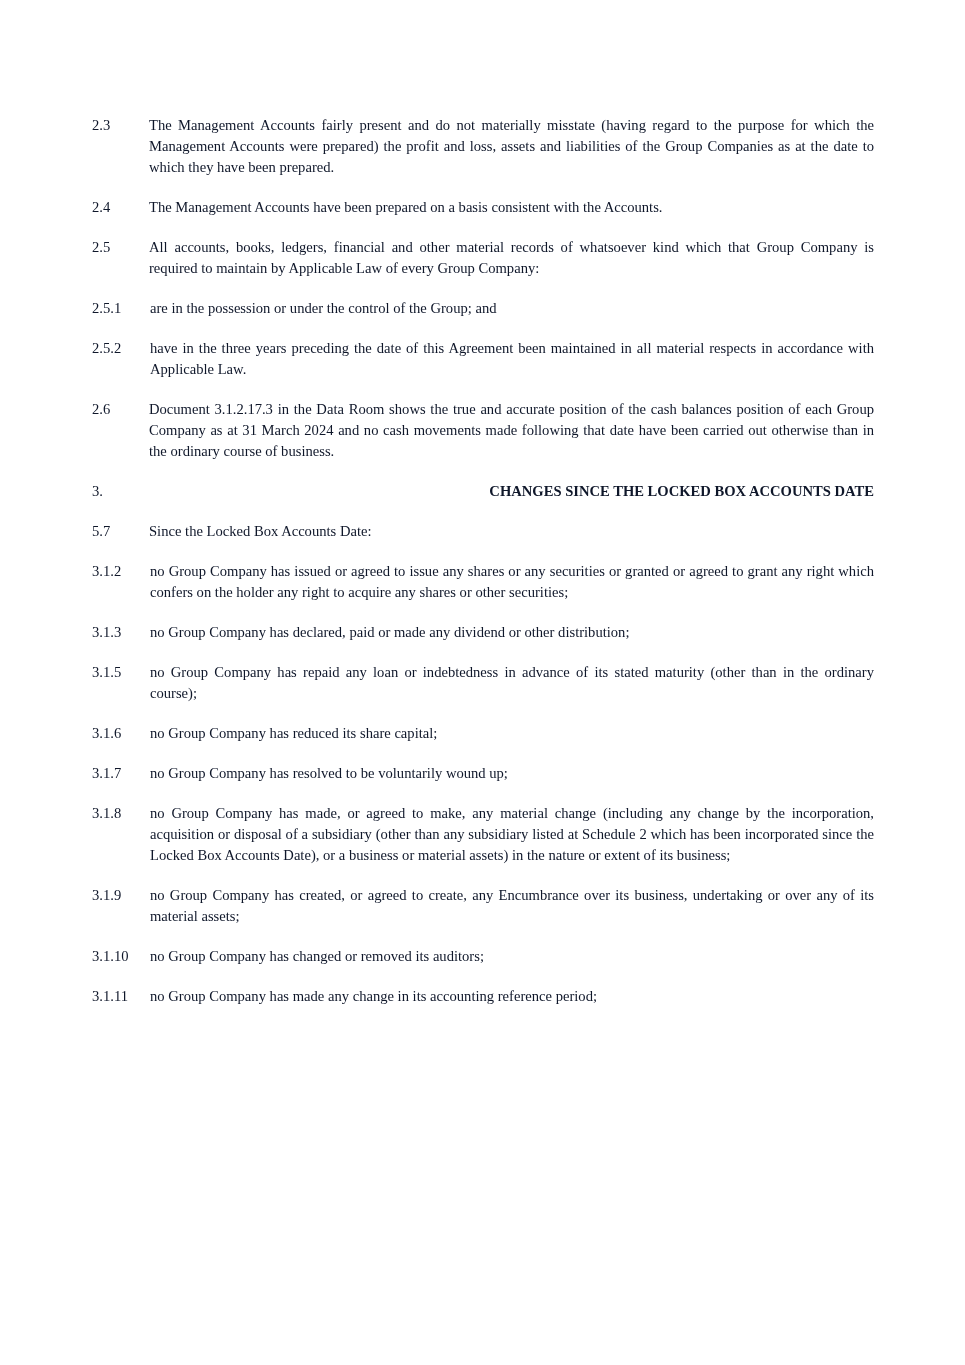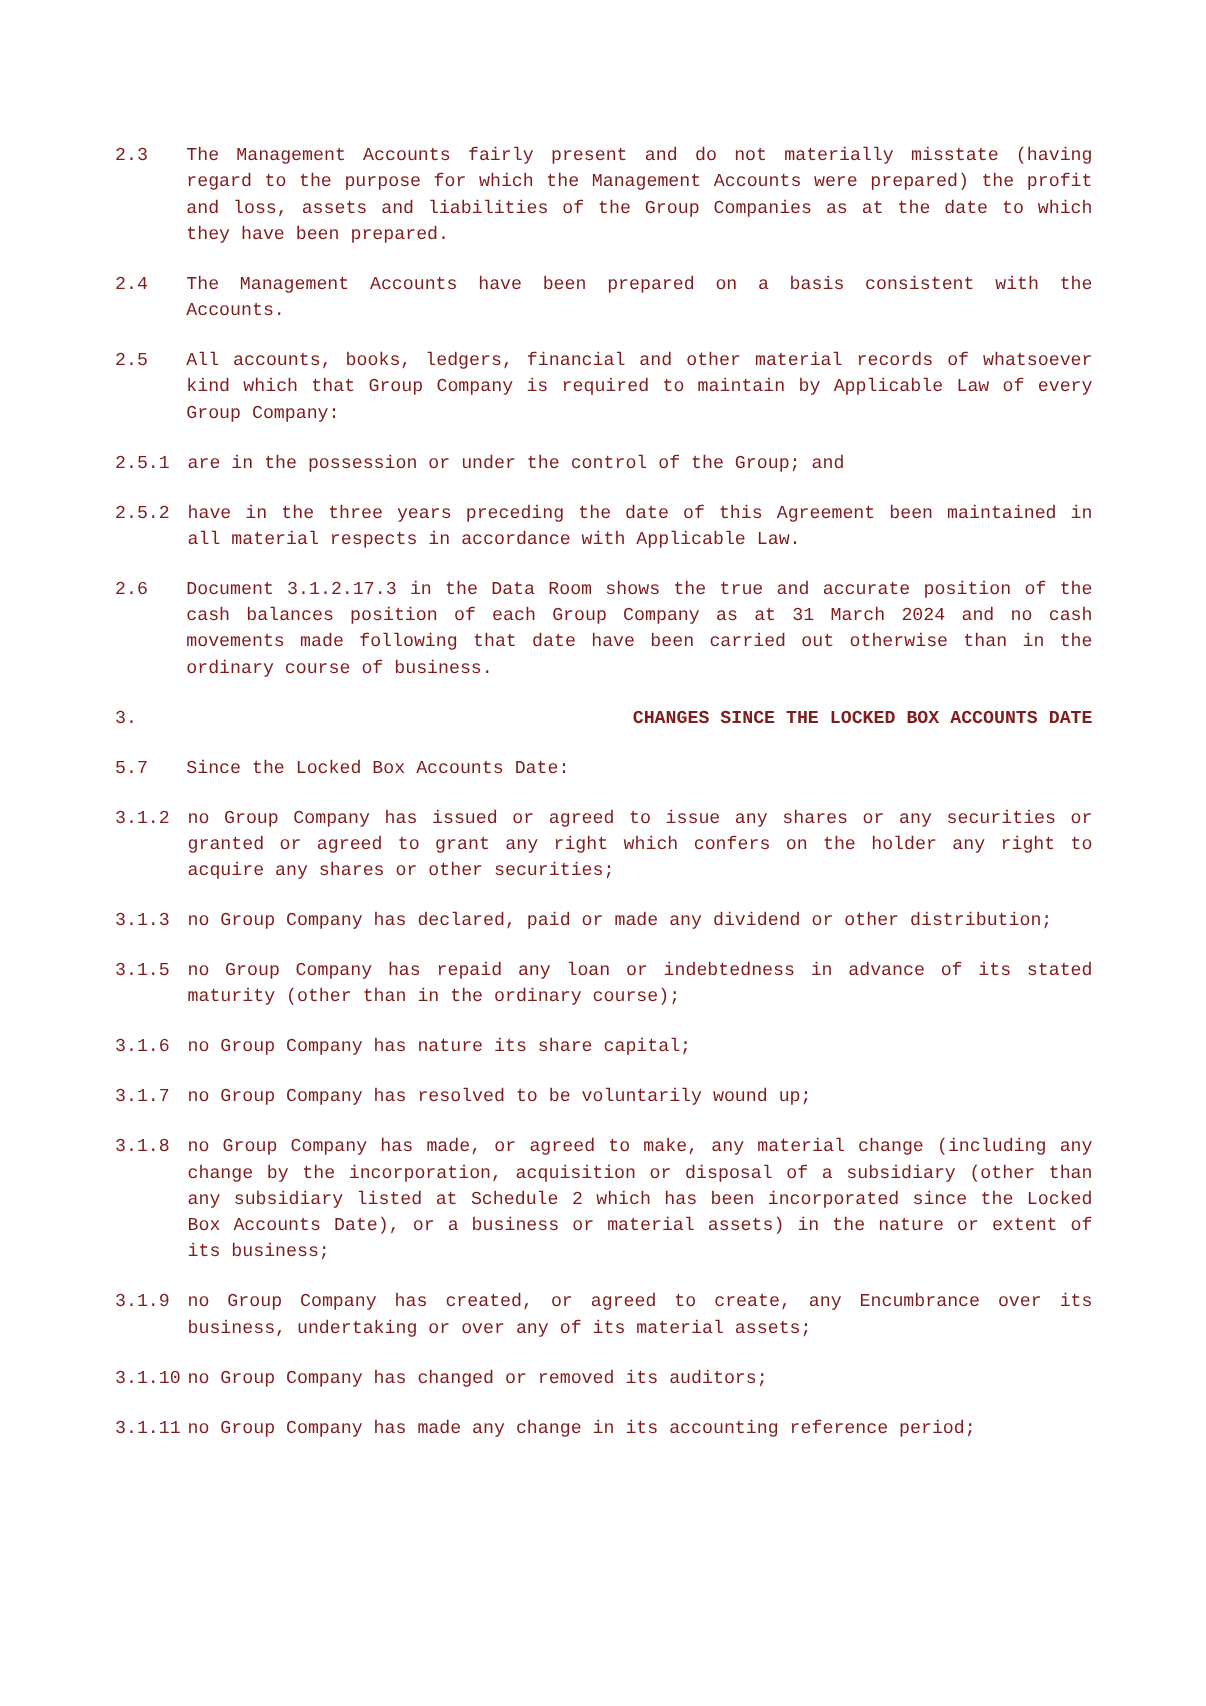--- a/index.html
+++ b/index.html
@@ -5,24 +5,24 @@
   html, body {
     margin: 0;
     padding: 0;
     background: #ffffff;
   }
   .page {
     position: relative;
     width: 965px;
     height: 1212px;
     background: #ffffff;
-    font-family: Liberation Mono, monospace;
+    font-family: Liberation Serif, serif;
     font-size: 14.6px;
     line-height: 21px;
-    color: #7f1d1d;
+    color: #0f172a;
     overflow: hidden;
   }
   .content {
     position: absolute;
     left: 92px;
     top: 115px;
     width: 782px;
   }
   .clause {
     display: flex;
@@ -114,21 +114,21 @@
     </div>
 
 
     <div class="clause l2">
       <span class="num">3.1.5</span>
       <span class="body">no Group Company has repaid any loan or indebtedness in advance of its stated maturity (other than in the ordinary course);</span>
     </div>
 
     <div class="clause l2">
       <span class="num">3.1.6</span>
-      <span class="body">no Group Company has nature its share capital;</span>
+      <span class="body">no Group Company has reduced its share capital;</span>
     </div>
 
     <div class="clause l2">
       <span class="num">3.1.7</span>
       <span class="body">no Group Company has resolved to be voluntarily wound up;</span>
     </div>
 
     <div class="clause l2">
       <span class="num">3.1.8</span>
       <span class="body">no Group Company has made, or agreed to make, any material change (including any change by the incorporation, acquisition or disposal of a subsidiary (other than any subsidiary listed at Schedule 2 which has been incorporated since the Locked Box Accounts Date), or a business or material assets) in the nature or extent of its business;</span>

